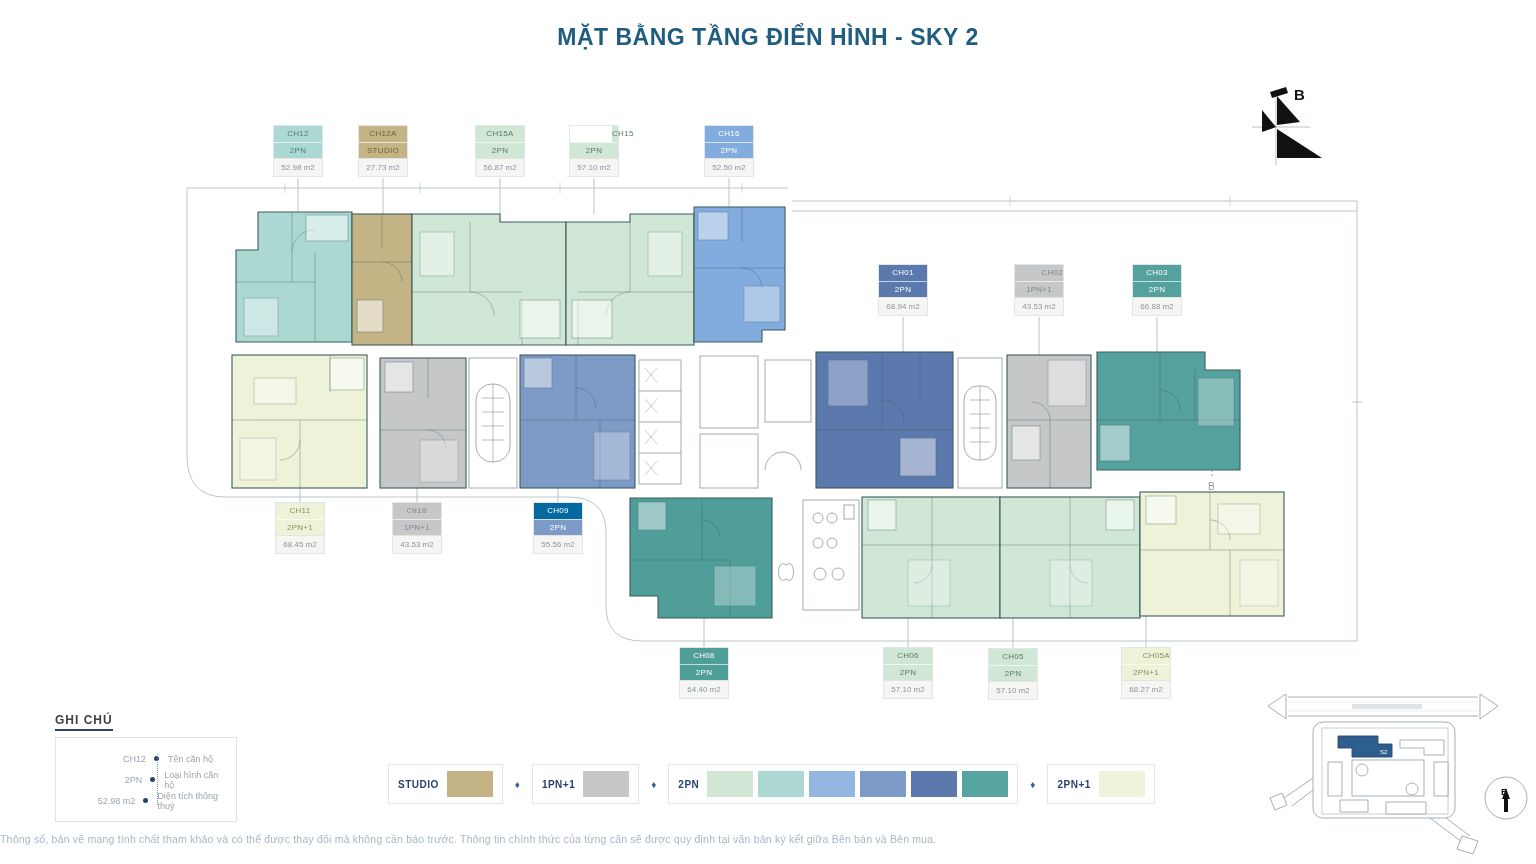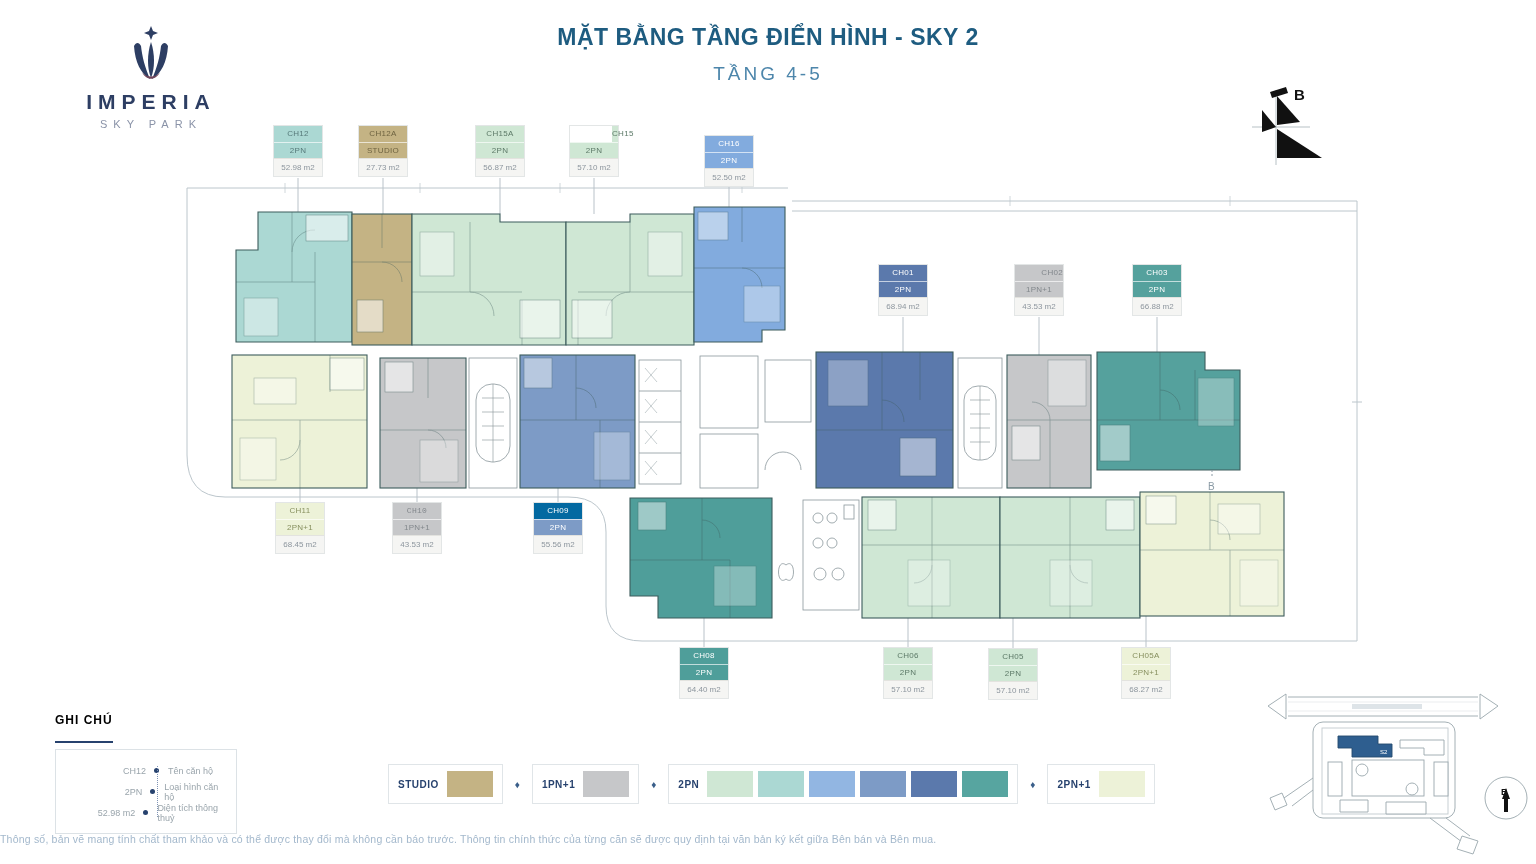--- a/index.html
+++ b/index.html
@@ -25,21 +25,21 @@
   
   .unit-card { position:absolute; width:48px; font-size:8px; text-align:center;
                box-shadow:0 0 0 1px #e3e6e6; background:#fff; }
   .uc-name { height:16px; line-height:16px; letter-spacing:.3px; }
   .uc-type { height:16px; line-height:15px; letter-spacing:.3px; border-top:1px solid rgba(255,255,255,.65); }
   .uc-area { height:18px; line-height:18px; background:#f5f5f3; color:#8d969e; border-top:1px solid #e3e3df; }
 
   
   .notes { position:absolute; left:55px; top:710px; width:182px; }
   .notes .nt { display:inline-block; font-size:12px; font-weight:bold; letter-spacing:1px;
-               color:#000000; border-bottom:2px solid #27426e; padding-bottom:14px; }
+               color:#404040; border-bottom:2px solid #27426e; padding-bottom:2px; }
   .notes .nbox { position:relative; margin-top:6px; border:1px solid #dce2e6; background:#fff; padding:10px 8px 10px 0; }
   .nrow { display:flex; align-items:center; height:21px; font-size:9px; color:#9aa5ac; }
   .nkey { width:98px; text-align:right; padding-right:8px; }
   .ndot { width:5px; height:5px; border-radius:50%; background:#27426e; flex:0 0 5px; }
   .ndesc { padding-left:9px; }
   .nline { position:absolute; left:101px; top:16px; bottom:16px; width:0; border-left:1px dotted #7f93b5; }
 
   
   .type-legend { position:absolute; left:388px; top:764px; display:flex; align-items:center; }
   .tl-box { display:flex; align-items:center; border:1px solid #e0e5e8; background:#fff; padding:6px 9px; }
@@ -296,35 +296,23 @@
       <polygon points="1270,798 1282,793 1287,805 1275,810" fill="#fff"></polygon>
       <path d="M 1430 818 L 1462 842 M 1446 818 L 1470 836"></path>
       <polygon points="1462,836 1478,841 1473,854 1457,849" fill="#fff"></polygon>
       <circle cx="1506" cy="798" r="21"></circle>
       <text x="1501" y="795" font-size="9" font-weight="bold" fill="#111" stroke="none">B</text>
       <polygon points="1502,799 1510,799 1506,788" fill="#111" stroke="none"></polygon>
       <rect x="1504" y="799" width="4" height="13" fill="#111" stroke="none"></rect>
     </g>
   </svg>
 
-  <div class="logo">
-    <svg class="emblem" width="58" height="60" viewBox="0 0 58 60">
-      <path d="M 29 0 L 31 5 L 36 7 L 31 9 L 29 14 L 27 9 L 22 7 L 27 5 Z" fill="#2d3e63"></path>
-      <path d="M 29 16 C 25 28 25 42 29 52 C 33 42 33 28 29 16 Z" fill="#2d3e63"></path>
-      <path d="M 12 20 C 13 36 19 48 28 53 C 23 42 20 30 19 20 C 17 16 14 16 12 20 Z" fill="#2d3e63"></path>
-      <path d="M 46 20 C 45 36 39 48 30 53 C 35 42 38 30 39 20 C 41 16 44 16 46 20 Z" fill="#2d3e63"></path>
-      <path d="M 20 46 C 24 55 34 55 38 46 C 34 52 24 52 20 46 Z" fill="#70445a"></path>
-    </svg>
-    <div class="brand">IMPERIA</div>
-    <div class="tagline">SKY PARK</div>
-  </div>
 
   <div class="header">
     <div class="title" style="color: rgb(30, 92, 128);">MẶT BẰNG TẦNG ĐIỂN HÌNH - SKY 2</div>
-    <div class="subtitle">TẦNG 4-5</div>
   </div>
 
   <div class="unit-card" style="left:274px;top:126px">
     <div class="uc-name" style="background-color: rgb(171, 216, 211); color: rgb(86, 122, 122);">CH12</div>
     <div class="uc-type" style="background-color: rgb(171, 216, 211); color: rgb(86, 122, 122);">2PN</div>
     <div class="uc-area">52.98 m2</div>
   </div>
   <div class="unit-card" style="left:359px;top:126px">
     <div class="uc-name" style="background-color: rgb(196, 179, 132); color: rgb(110, 99, 64);">CH12A</div>
     <div class="uc-type" style="background-color: rgb(196, 179, 132); color: rgb(110, 99, 64);">STUDIO</div>
@@ -333,21 +321,21 @@
   <div class="unit-card" style="left:476px;top:126px">
     <div class="uc-name" style="background-color: rgb(207, 231, 212); color: rgb(93, 122, 104);">CH15A</div>
     <div class="uc-type" style="background-color: rgb(207, 231, 212); color: rgb(93, 122, 104);">2PN</div>
     <div class="uc-area">56.87 m2</div>
   </div>
   <div class="unit-card" style="left:570px;top:126px">
     <div class="uc-name" style="background-color: rgb(207, 231, 212); color: rgb(93, 122, 104); margin-left: 42px;">CH15</div>
     <div class="uc-type" style="background-color: rgb(207, 231, 212); color: rgb(93, 122, 104);">2PN</div>
     <div class="uc-area">57.10 m2</div>
   </div>
-  <div class="unit-card" style="left:705px;top:136px">
+  <div class="unit-card" style="left:705px;top:126px">
     <div class="uc-name" style="background-color: rgb(130, 171, 222); color: rgb(255, 255, 255);">CH16</div>
     <div class="uc-type" style="background-color: rgb(130, 171, 222); color: rgb(255, 255, 255);">2PN</div>
     <div class="uc-area">52.50 m2</div>
   </div>
   <div class="unit-card" style="left:879px;top:265px">
     <div class="uc-name" style="background-color: rgb(91, 121, 172); color: rgb(255, 255, 255);">CH01</div>
     <div class="uc-type" style="background-color: rgb(91, 121, 172); color: rgb(255, 255, 255);">2PN</div>
     <div class="uc-area">68.94 m2</div>
   </div>
   <div class="unit-card" style="left:1015px;top:265px">
@@ -384,21 +372,21 @@
     <div class="uc-name" style="background-color: rgb(207, 231, 212); color: rgb(93, 122, 104);">CH06</div>
     <div class="uc-type" style="background-color: rgb(207, 231, 212); color: rgb(93, 122, 104);">2PN</div>
     <div class="uc-area">57.10 m2</div>
   </div>
   <div class="unit-card" style="left:989px;top:649px">
     <div class="uc-name" style="background-color: rgb(207, 231, 212); color: rgb(93, 122, 104);">CH05</div>
     <div class="uc-type" style="background-color: rgb(207, 231, 212); color: rgb(93, 122, 104);">2PN</div>
     <div class="uc-area">57.10 m2</div>
   </div>
   <div class="unit-card" style="left:1122px;top:648px">
-    <div class="uc-name" style="background-color: rgb(237, 242, 216); color: rgb(135, 144, 95);">CH05A</div>
+    <div class="uc-name" style="background-color: rgb(237, 242, 216); color: rgb(135, 144, 95); text-align: right;">CH05A</div>
     <div class="uc-type" style="background-color: rgb(237, 242, 216); color: rgb(135, 144, 95);">2PN+1</div>
     <div class="uc-area">68.27 m2</div>
   </div>
 
   <div class="notes">
     <span class="nt">GHI CHÚ</span>
     <div class="nbox">
       <div class="nline"></div>
       <div class="nrow">
         <span class="nkey">CH12</span>

